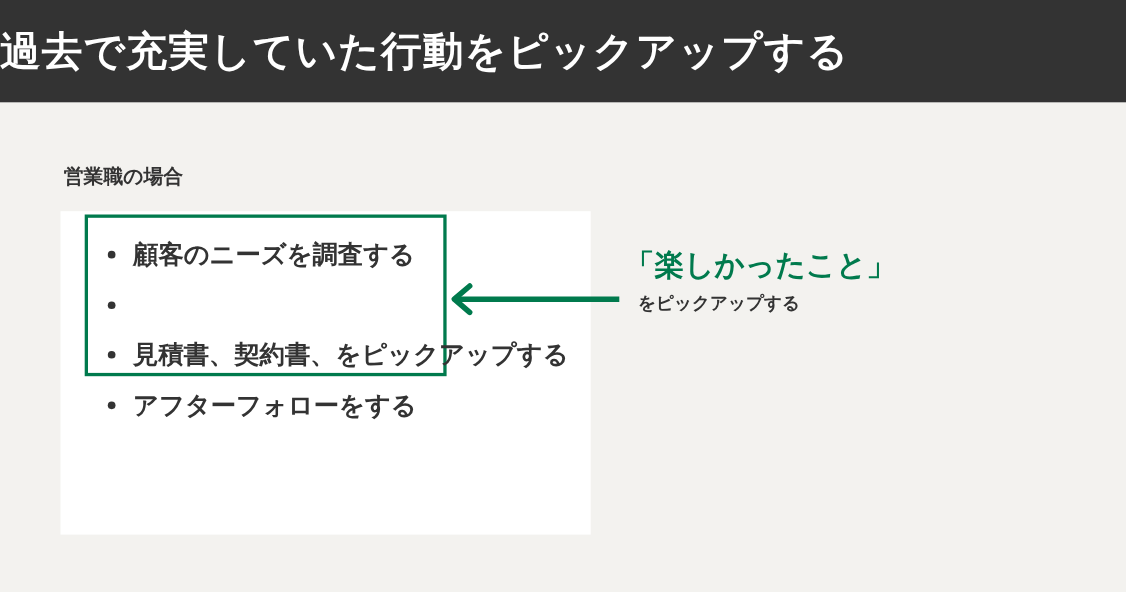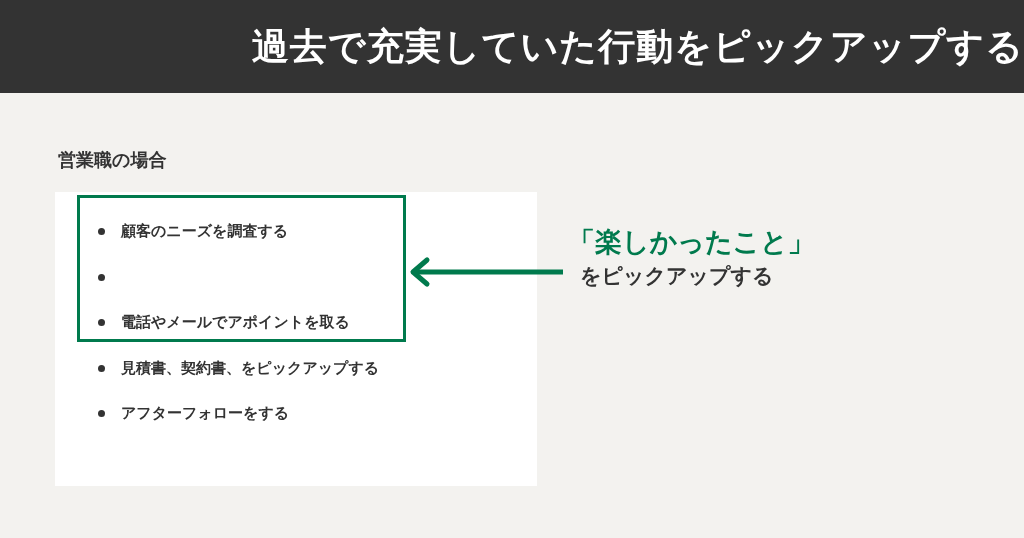--- a/index.html
+++ b/index.html
@@ -1,31 +1,31 @@
 <!DOCTYPE html>
 <html><head>
 <meta charset="utf-8">
 <style>
   html, body { margin:0; padding:0; }
   body { width:1024px; height:538px; background:#f3f2ef; position:relative; overflow:hidden;
          font-family: "DejaVu Sans", "Liberation Sans", sans-serif; }
   .header { position:absolute; left:0; top:0; width:1024px; height:93px; background:#333333;
-            display:flex; align-items:center; justify-content:flex-end; }
+            display:flex; align-items:center; justify-content:flex-start; }
   .header-title { color:#ffffff; font-size:37px; font-weight:bold; letter-spacing:1px; }
   .section-label { position:absolute; left:58px; top:148px; font-size:18px; font-weight:bold; color:#333333; }
   .panel { position:absolute; left:55px; top:192px; width:482px; height:294px; background:#ffffff; }
   .highlight-box { position:absolute; left:77px; top:195px; width:323px; height:141px;
                    border:3px solid #007a4d; }
   .list { position:absolute; left:92px; top:209px; margin:0; padding:0; list-style:none; }
-  .list-item { display:flex; align-items:center; height:45.5px; font-size:15px; font-weight:bold; color:#333333; }
+  .list-item { display:flex; align-items:center; height:45.5px; font-size:23px; font-weight:bold; color:#333333; }
   .bullet { width:7px; height:7px; border-radius:50%; background:#333333; margin-left:6px; margin-right:16px; flex:none; }
   .arrow { position:absolute; left:405px; top:255px; width:160px; height:34px; }
   .callout { position:absolute; left:568px; top:225px; }
   .callout-line { font-size:27px; font-weight:bold; color:#007a4d; height:34px; line-height:34px; white-space:nowrap; }
-  .callout-tail { font-size:21px; font-weight:bold; color:#333333; height:34px; line-height:34px; margin-left:12px; }
+  .callout-tail { font-size:16px; font-weight:bold; color:#333333; height:34px; line-height:34px; margin-left:12px; }
 </style>
 </head>
 <body>
 
 <div class="header">
   <div class="header-title">過去で充実していた行動をピックアップする</div>
 </div>
 
 <div class="section-label">営業職の場合</div>
 
@@ -35,24 +35,20 @@
 <ul class="list">
   <li class="list-item">
       <span class="bullet"></span>
       <span>顧客のニーズを調査する</span>
     </li>
   <li class="list-item">
       <span class="bullet"></span>
     </li>
   <li class="list-item">
       <span class="bullet"></span>
-      <span>電話やメールでアポイントを取る</span>
-    </li>
-  <li class="list-item">
-      <span class="bullet"></span>
       <span>見積書、契約書、をピックアップする</span>
     </li>
   <li class="list-item">
       <span class="bullet"></span>
       <span>アフターフォローをする</span>
     </li>
 </ul>
 
 <svg class="arrow" viewBox="0 0 160 34">
   <line x1="8" y1="17" x2="158" y2="17" stroke="#007a4d" stroke-width="5"></line>

